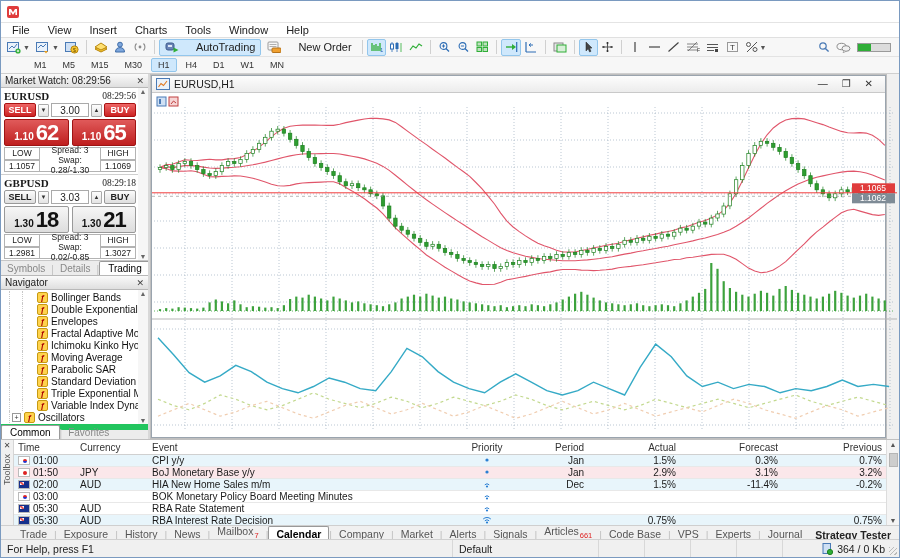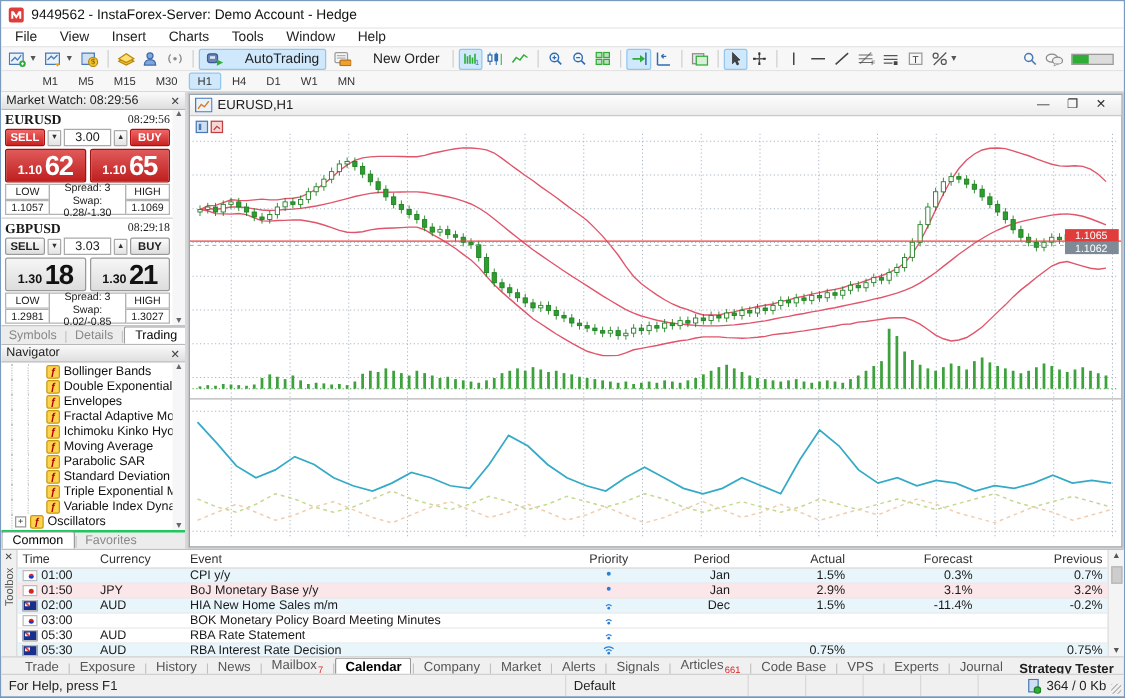--- a/index.html
+++ b/index.html
@@ -26,21 +26,21 @@
   .toolbar-right { margin-left:auto; display:flex; align-items:center; gap:6px; padding-right:6px; }
   .connmeter { width:34px; height:9px; border:1px solid #9a9a9a; background:#dcdcdc; position:relative; }
   .connmeter .fill { position:absolute; left:0; top:0; bottom:0; width:40%; background:#2fae37; }
 
   
   .tfbar { height:17px; background:#f7f7f7; display:flex; align-items:center; padding-left:26px; border-bottom:1px solid #cfcfcf; }
   .tf { padding:1px 6px; font-size:9px; color:#333; border:1px solid transparent; border-radius:2px; margin-right:2px; }
   .tf.active { background:#cfe8fc; border-color:#93c6ec; }
 
   
-  .main { position:absolute; top:73px; left:0; right:0; height:365px; display:flex; }
+  .main { position:absolute; top:73px; left:0; right:12px; height:365px; display:flex; }
   .leftcol { width:149px; display:flex; flex-direction:column; border-right:2px solid #d8d8d8; background:#f0f0f0; }
 
   .panelhdr { height:14px; background:linear-gradient(#fafafa,#dfdfdf); border-bottom:1px solid #b8b8b8; display:flex; align-items:center; padding:0 4px; font-size:10px; color:#222; }
   .panelhdr .phx { margin-left:auto; font-size:9px; color:#444; }
 
   
   .mw { background:#fff; border-bottom:1px solid #b8b8b8; }
   .mwlist { position:relative; height:172px; overflow:hidden; background:#fff; }
   .mwscroll { position:absolute; right:0; top:0; bottom:0; width:10px; display:flex; flex-direction:column; justify-content:space-between; align-items:center; font-size:7px; color:#666; background:#f6f6f6; }
   .symblock { border-bottom:1px solid #cfcfcf; padding:1px 12px 2px 3px; }
@@ -68,21 +68,21 @@
   .tabsep { color:#c0c0c0; }
 
   
   .nav { flex:1; display:flex; flex-direction:column; background:#fff; }
   .navtree { flex:1; position:relative; overflow:hidden; padding-top:1px; }
   .navrow { height:12px; display:flex; align-items:center; font-size:10px; color:#111; white-space:nowrap; }
   .guide { border-left:1px dotted #c8c8c8; align-self:stretch; }
   .ficon { width:11px; height:11px; background:#ffd34d; border:1px solid #c79a12; border-radius:2px; font-size:8px; font-style:italic; font-weight:bold; color:#a00; display:flex; align-items:center; justify-content:center; margin:0 3px 0 14px; flex:0 0 11px;}
   .expbox { width:9px; height:9px; border:1px solid #999; background:#fff; font-size:7px; line-height:7px; text-align:center; color:#333; margin-left:2px; flex:0 0 9px;}
   .navscroll { position:absolute; right:0; top:0; bottom:0; width:10px; background:#f6f6f6; display:flex; flex-direction:column; justify-content:space-between; align-items:center; font-size:7px; color:#666;}
-  .navtabs { height:15px; background:#ececec; border-top:2px solid #22c55e; display:flex; align-items:flex-end; font-size:10px; color:#888; }
+  .navtabs { height:15px; background:#ececec; border-top:6px solid #22c55e; display:flex; align-items:flex-end; font-size:10px; color:#888; }
 
   
   .mdi { flex:1; position:relative; background:#bfbfbf; }
   .chartwin { position:absolute; inset:1px 1px 1px 1px; border:1px solid #9aa4ae; background:#fff; display:flex; flex-direction:column; }
   .cwtitle { height:17px; background:linear-gradient(#fdfdfd,#ececec); border-bottom:1px solid #c9c9c9; display:flex; align-items:center; padding:0 4px; font-size:10.5px; }
   .cwbtns { margin-left:auto; display:flex; gap:14px; padding-right:8px; color:#333; font-size:10px; }
   .cwbtns span { line-height:10px; }
   #chartcanvas { flex:1; position:relative; }
   #chartcanvas svg { position:absolute; inset:0; }
 
@@ -134,21 +134,20 @@
 </head>
 <body>
 
 <div id="app">
 
   <div class="titlebar">
     <svg class="logo" viewBox="0 0 14 14">
       <rect x="1" y="1" width="12" height="12" rx="2" fill="#e03c3c"></rect>
       <path d="M3 10 L3 4 L5 4 L7 7.2 L9 4 L11 4 L11 10 L9.4 10 L9.4 6.6 L7 10 L4.6 6.6 L4.6 10 Z" fill="#fff"></path>
     </svg>
-    <span class="title">9449562 - InstaForex-Server: Demo Account - Hedge</span>
   </div>
 
   <div class="menubar" id="menubar">
       <div class="mitem">File</div>
       <div class="mitem">View</div>
       <div class="mitem">Insert</div>
       <div class="mitem">Charts</div>
       <div class="mitem">Tools</div>
       <div class="mitem">Window</div>
       <div class="mitem">Help</div>

